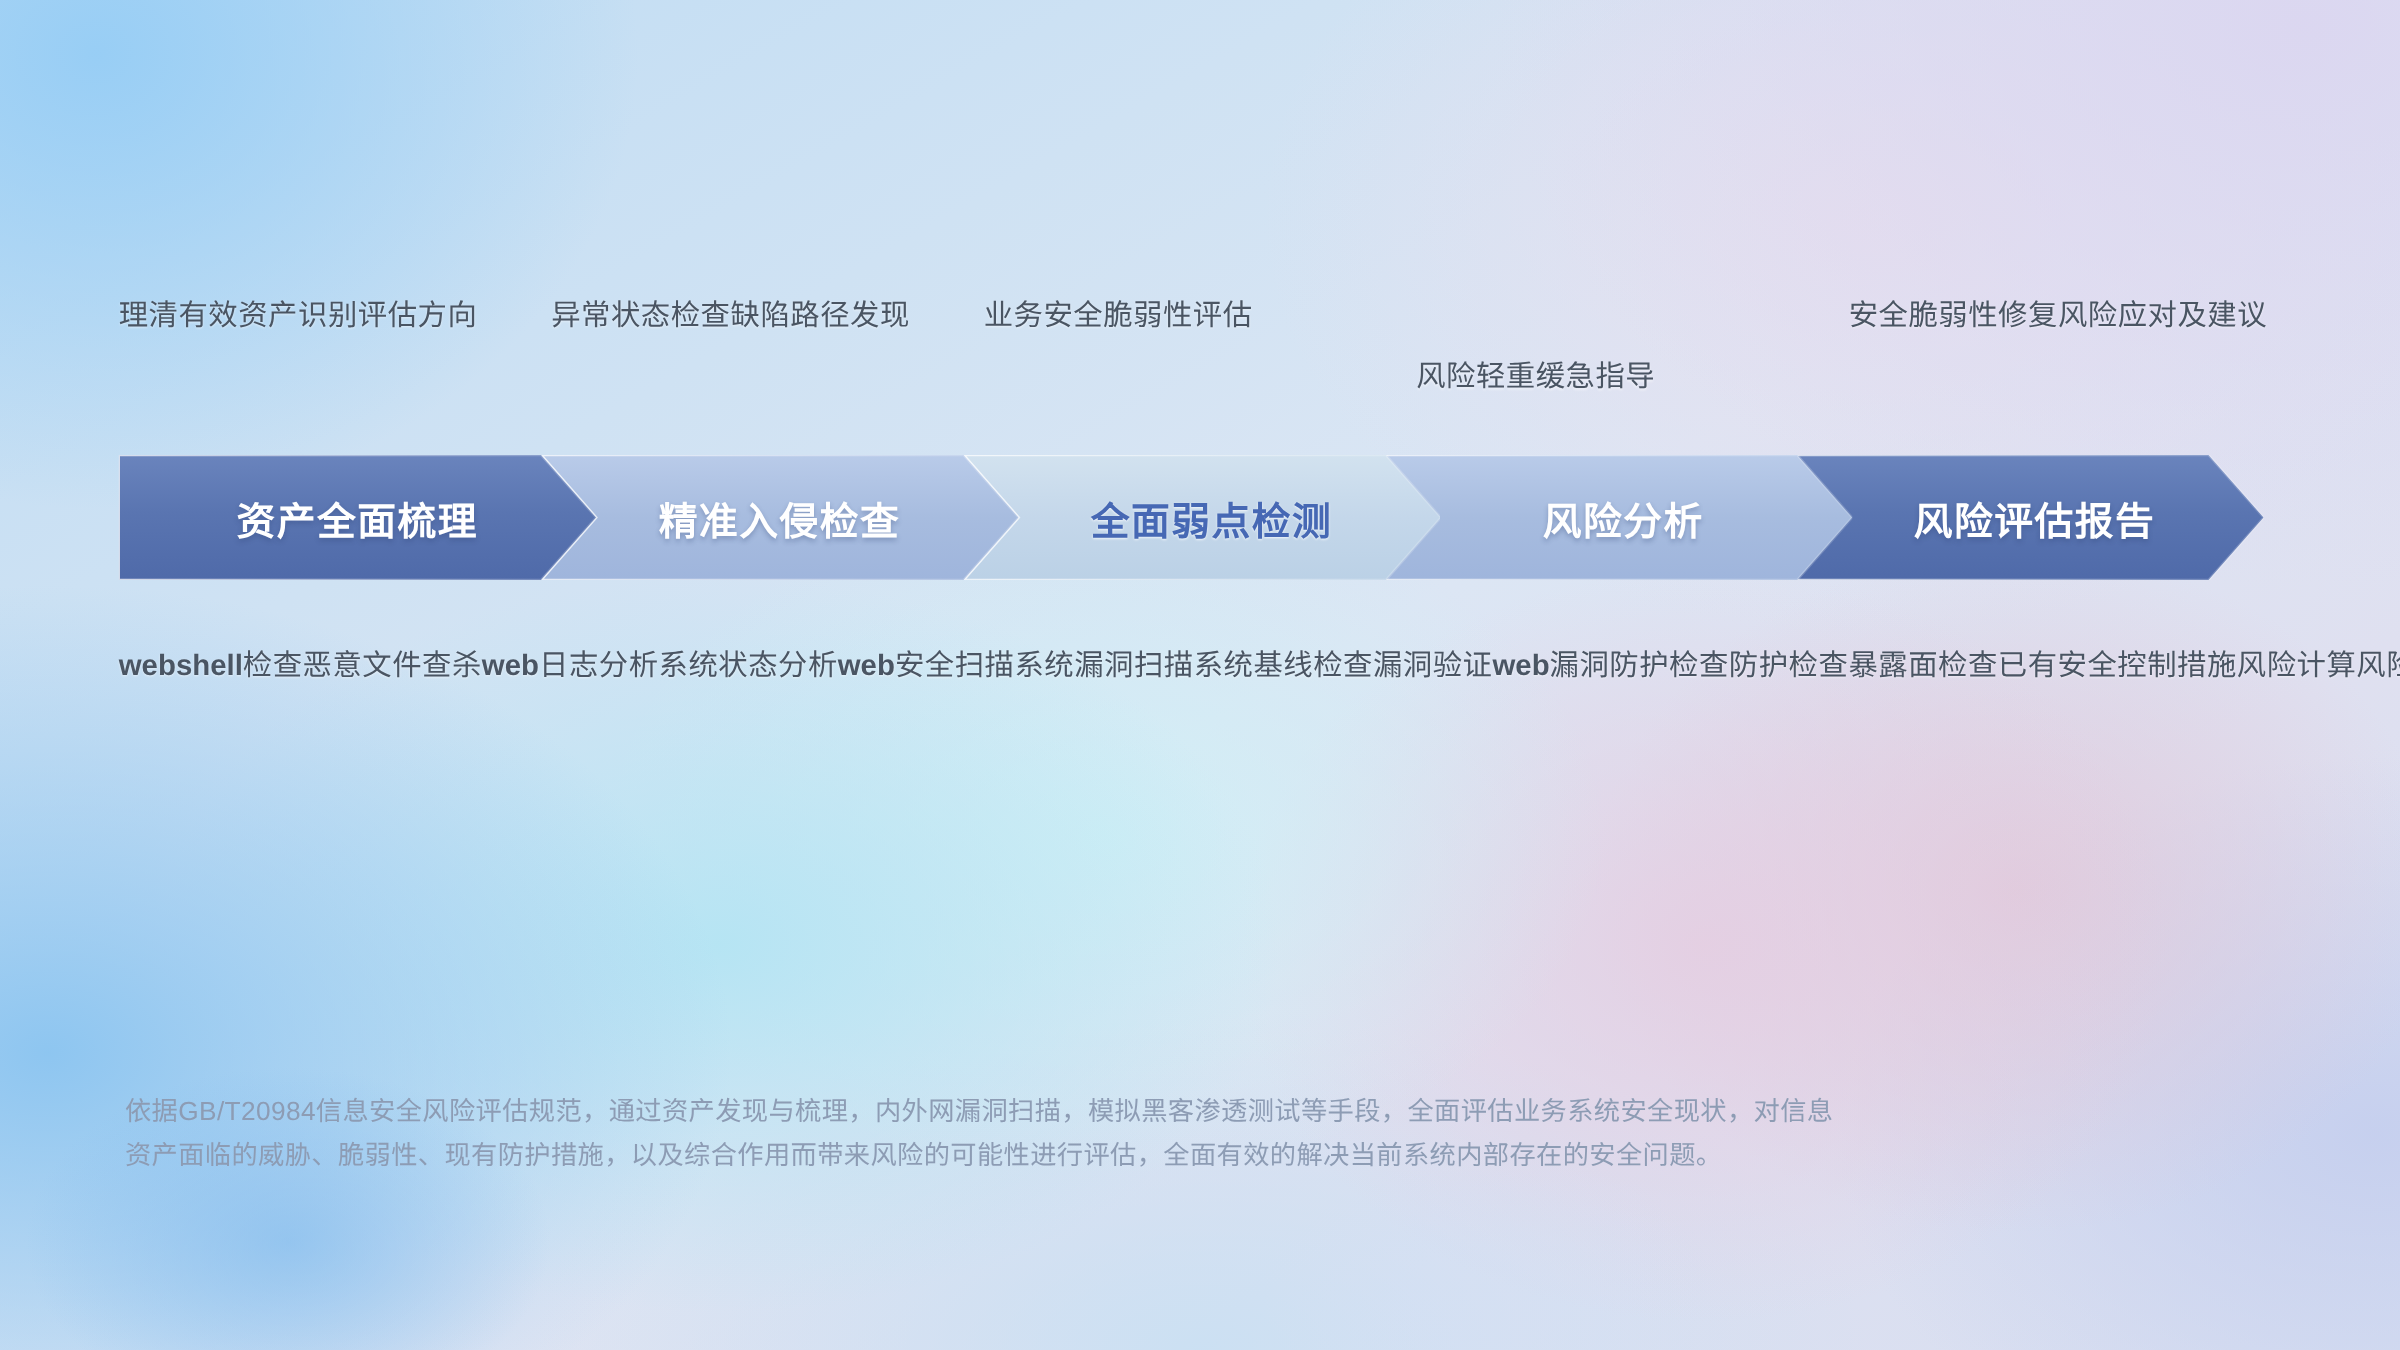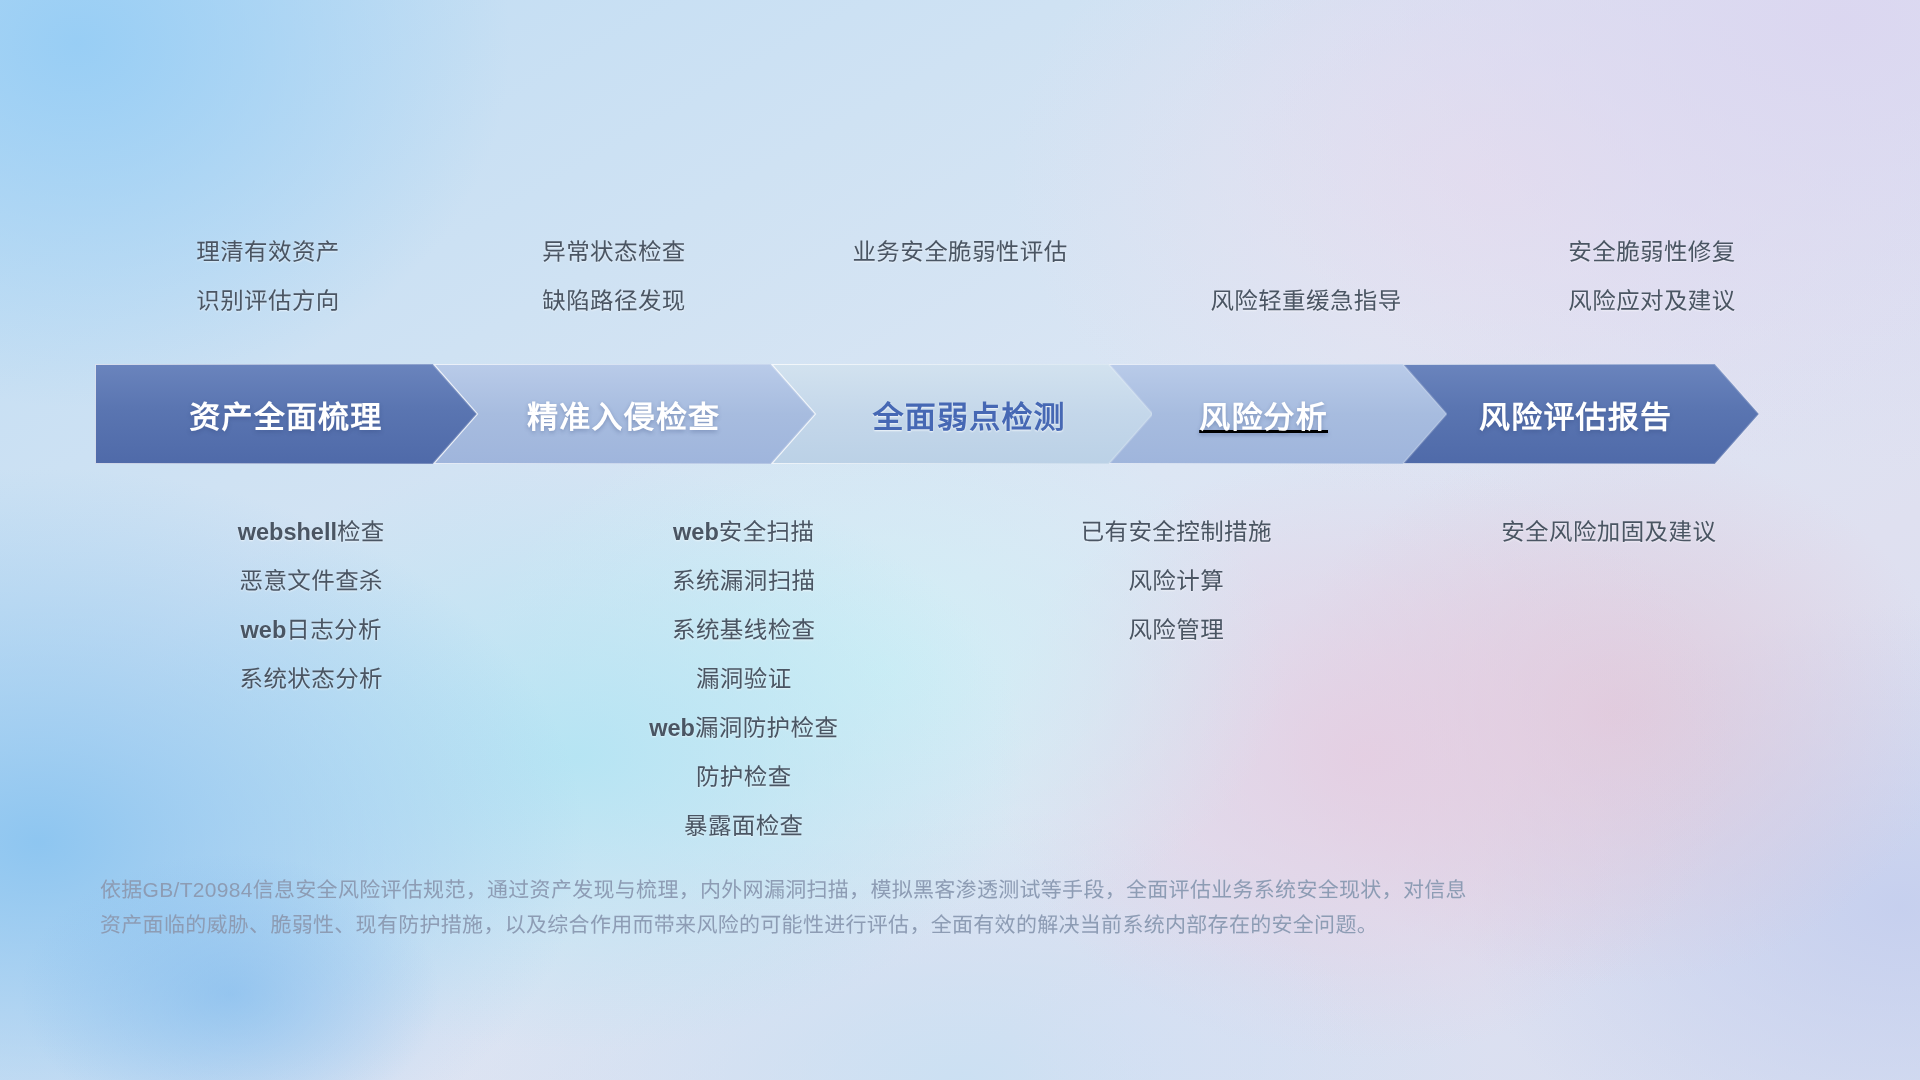--- a/index.html
+++ b/index.html
@@ -49,21 +49,21 @@
     left: 95px;
     width: 1730px;
     display: flex;
   }
   #top-labels  { top: 228px; align-items: flex-start; }
   #bottom-labels { top: 508px; align-items: flex-start; }
 
   .label-col {
     flex: 1 1 0;
     display: flex;
-    flex-direction: column;
+    flex-direction: row;
     align-items: center;
   }
   .label-line {
     font-size: 23.5px;
     line-height: 49px;
     color: #4a5563;
     white-space: nowrap;
     letter-spacing: 0.4px;
     text-shadow: 0 1px 2px rgba(255,255,255,0.55);
   }
@@ -203,41 +203,41 @@
                 <stop offset="0%" stop-color="#ffffff" stop-opacity="0.75"></stop>
                 <stop offset="100%" stop-color="#ffffff" stop-opacity="0.15"></stop>
               </linearGradient>
             </defs>
             <path d="M 0,0 L 337.8,0 L 381.8,50 L 337.8,100 L 0,100 L 44,50 Z" fill="url(#g2)"></path>
             <path d="M 0,0 L 337.8,0 L 381.8,50 L 337.8,100 L 0,100 L 44,50 Z" fill="none" stroke="url(#g2e)" stroke-width="2"></path>
           </svg>
         </div>
         <div class="chev-label blue" style="margin-left: 15.4px;">全面弱点检测</div>
       </div>
-      <div class="chev" style="left: 970px; width: 381.8px; z-index: 2; text-decoration: underline;">
+      <div class="chev" style="left: 1005px; width: 381.8px; z-index: 2;">
         <div class="shape">
           <svg viewBox="0 0 381.8 100" preserveAspectRatio="none">
             <defs>
               <linearGradient id="g3" x1="0" y1="0" x2="0" y2="1">
                 <stop offset="0%" stop-color="#b9cbe9"></stop>
                 <stop offset="50%" stop-color="#a7bcdf"></stop>
                 <stop offset="100%" stop-color="#9fb5dc"></stop>
               </linearGradient>
               <linearGradient id="g3e" x1="0" y1="0" x2="1" y2="0">
                 <stop offset="0%" stop-color="#ffffff" stop-opacity="0.75"></stop>
                 <stop offset="100%" stop-color="#ffffff" stop-opacity="0.15"></stop>
               </linearGradient>
             </defs>
             <path d="M 0,0 L 337.8,0 L 381.8,50 L 337.8,100 L 0,100 L 44,50 Z" fill="url(#g3)"></path>
             <path d="M 0,0 L 337.8,0 L 381.8,50 L 337.8,100 L 0,100 L 44,50 Z" fill="none" stroke="url(#g3e)" stroke-width="2"></path>
           </svg>
         </div>
         <div class="chev-label white" style="margin-left: 15.4px;">风险分析</div>
       </div>
-      <div class="chev" style="left: 1282px; width: 381.8px; z-index: 1;">
+      <div class="chev" style="left: 1334px; width: 381.8px; z-index: 1;">
         <div class="shape">
           <svg viewBox="0 0 381.8 100" preserveAspectRatio="none">
             <defs>
               <linearGradient id="g4" x1="0" y1="0" x2="0" y2="1">
                 <stop offset="0%" stop-color="#6a84bd"></stop>
                 <stop offset="45%" stop-color="#5a75b1"></stop>
                 <stop offset="100%" stop-color="#4f6aa9"></stop>
               </linearGradient>
               <linearGradient id="g4e" x1="0" y1="0" x2="1" y2="0">
                 <stop offset="0%" stop-color="#ffffff" stop-opacity="0.75"></stop>

